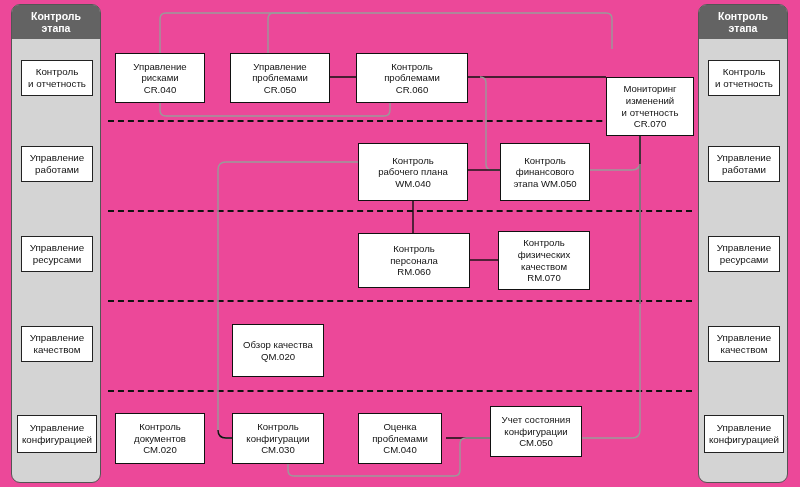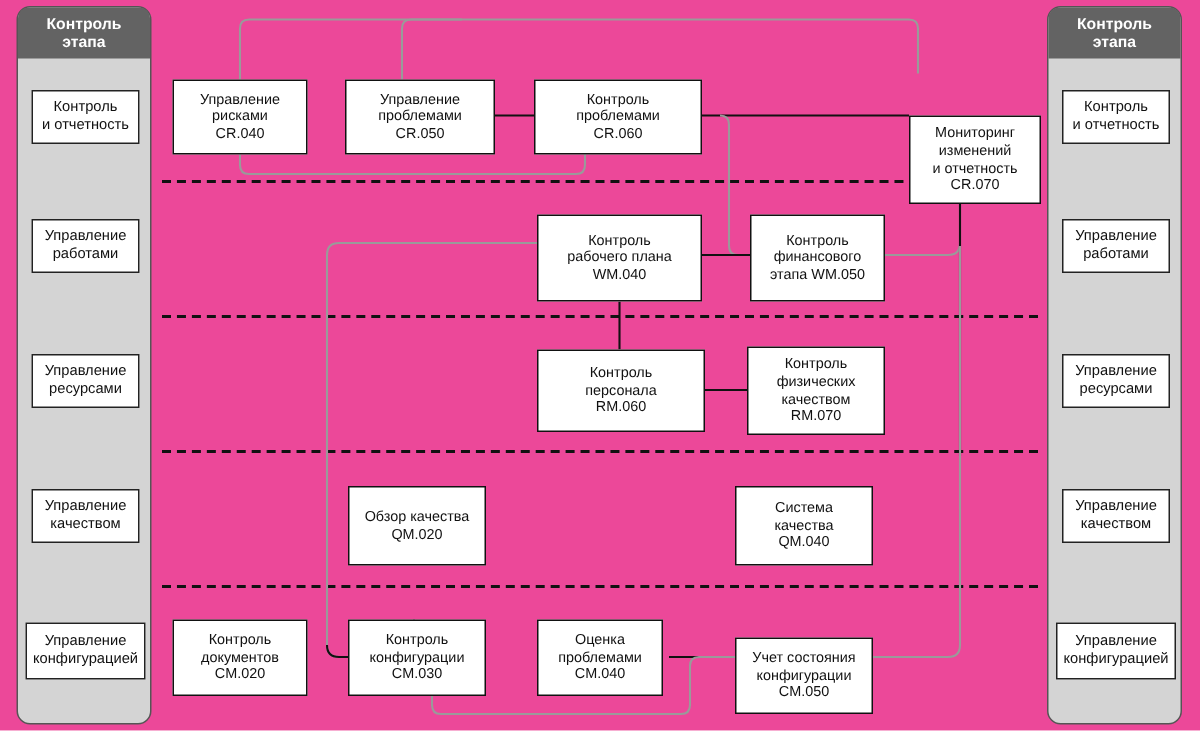--- a/index.html
+++ b/index.html
@@ -235,27 +235,20 @@
     </div>
 
     <div class="node" style="left:124px;top:320px;width:92px;height:53px;">
       <span>
         <span>Обзор качества</span><br>
         <span>QM.020</span>
       </span>
     </div>
 
 
-    <div class="node" style="left:382px;top:320px;width:92px;height:53px;">
-      <span>
-        <span>Система</span><br>
-        <span>качества</span><br>
-        <span>QM.040</span>
-      </span>
-    </div>
 
     <div class="node" style="left:7px;top:409px;width:90px;height:51px;">
       <span>
         <span>Контроль</span><br>
         <span>документов</span><br>
         <span>CM.020</span>
       </span>
     </div>
 
     <div class="node" style="left:124px;top:409px;width:92px;height:51px;">
@@ -267,21 +260,21 @@
     </div>
 
     <div class="node" style="left:250px;top:409px;width:84px;height:51px;">
       <span>
         <span>Оценка</span><br>
         <span>проблемами</span><br>
         <span>CM.040</span>
       </span>
     </div>
 
-    <div class="node" style="left:382px;top:421px;width:92px;height:51px;">
+    <div class="node" style="left:382px;top:402px;width:92px;height:51px;">
       <span>
         <span>Учет состояния</span><br>
         <span>конфигурации</span><br>
         <span>CM.050</span>
       </span>
     </div>
 
   </div>
 </div>
 

